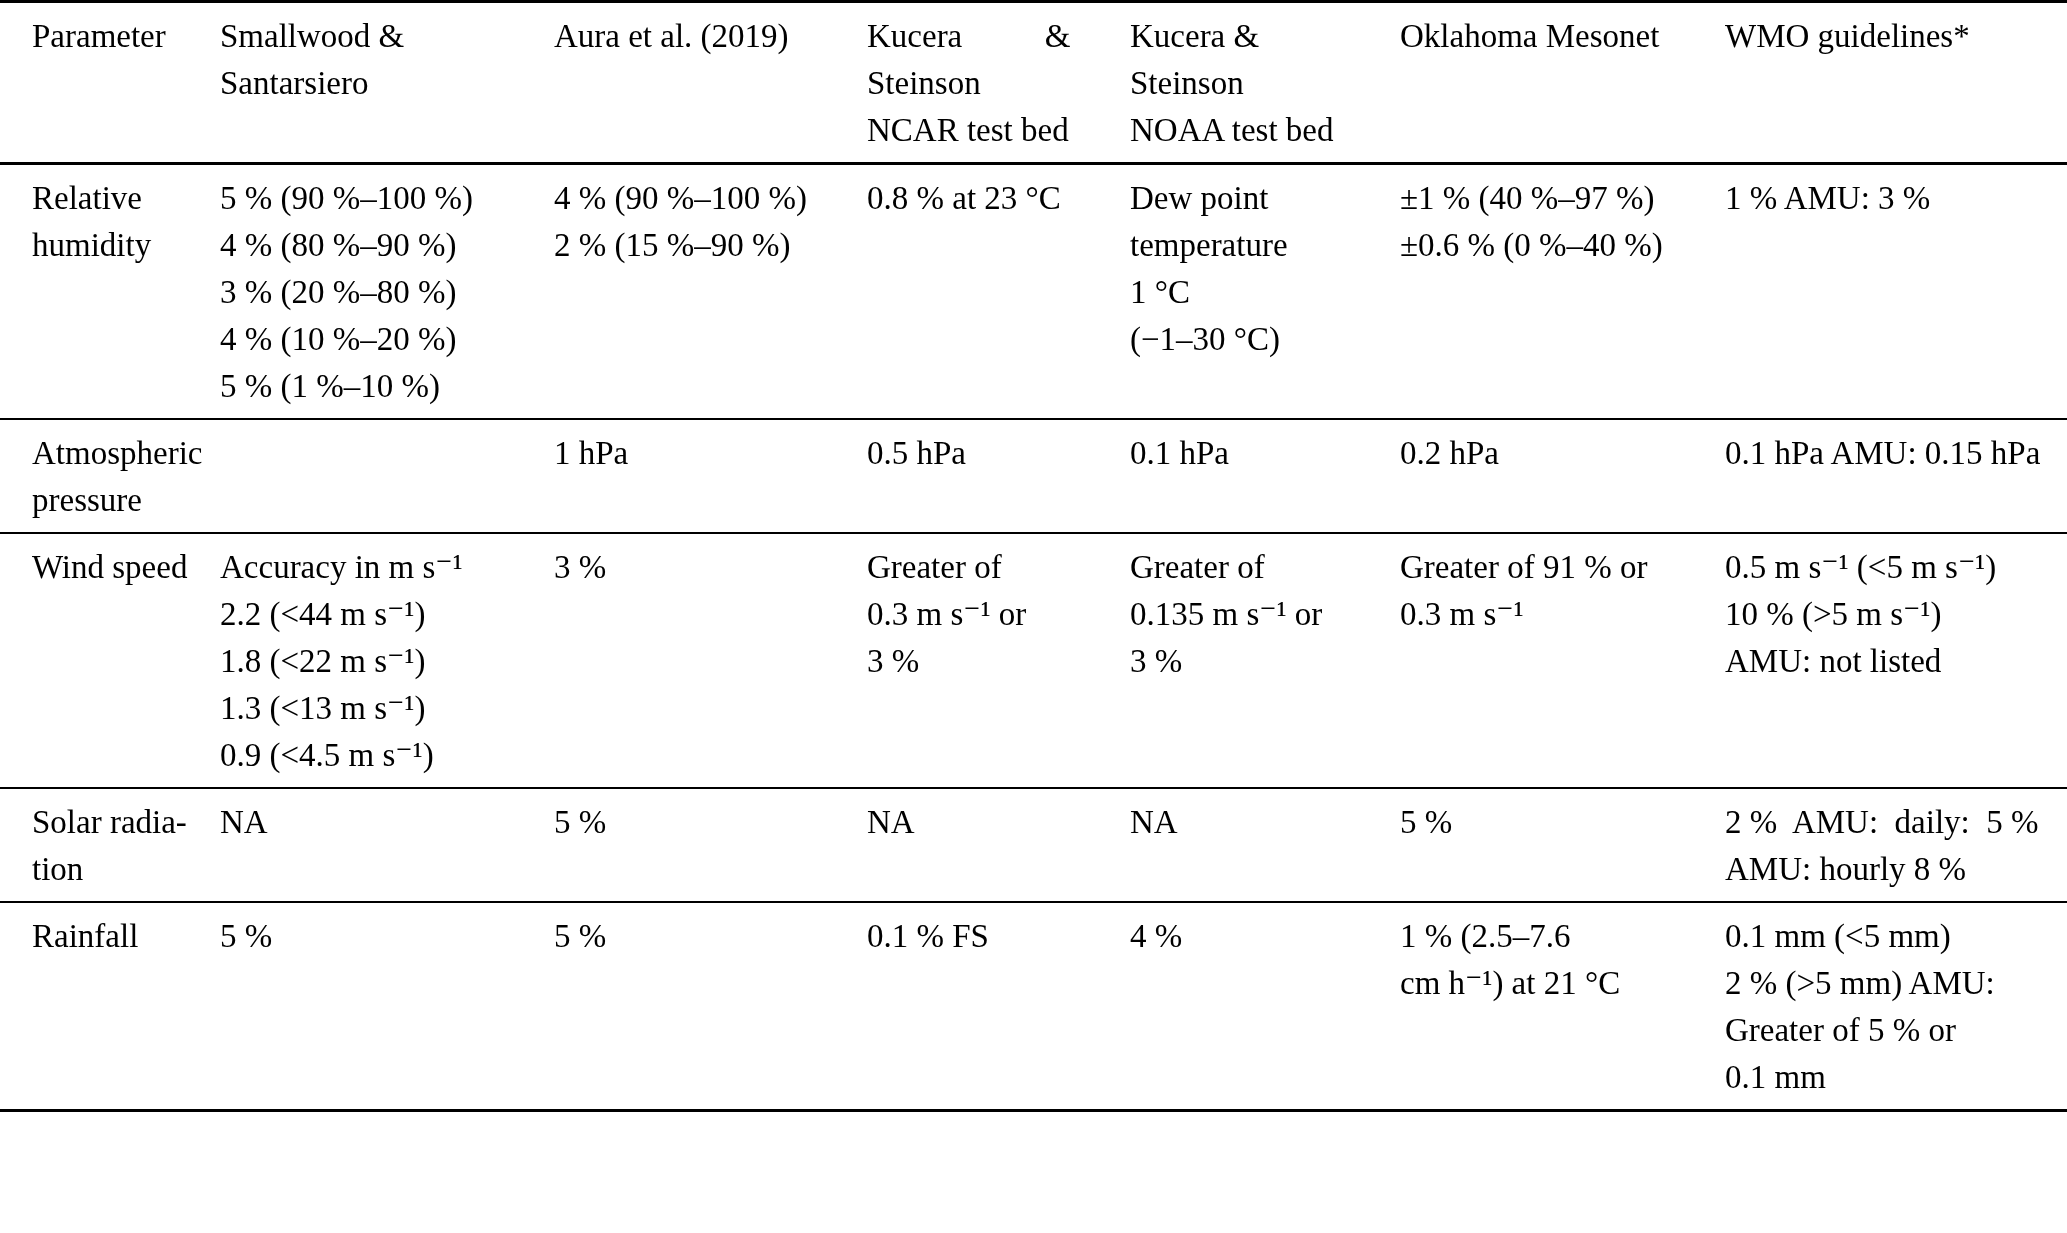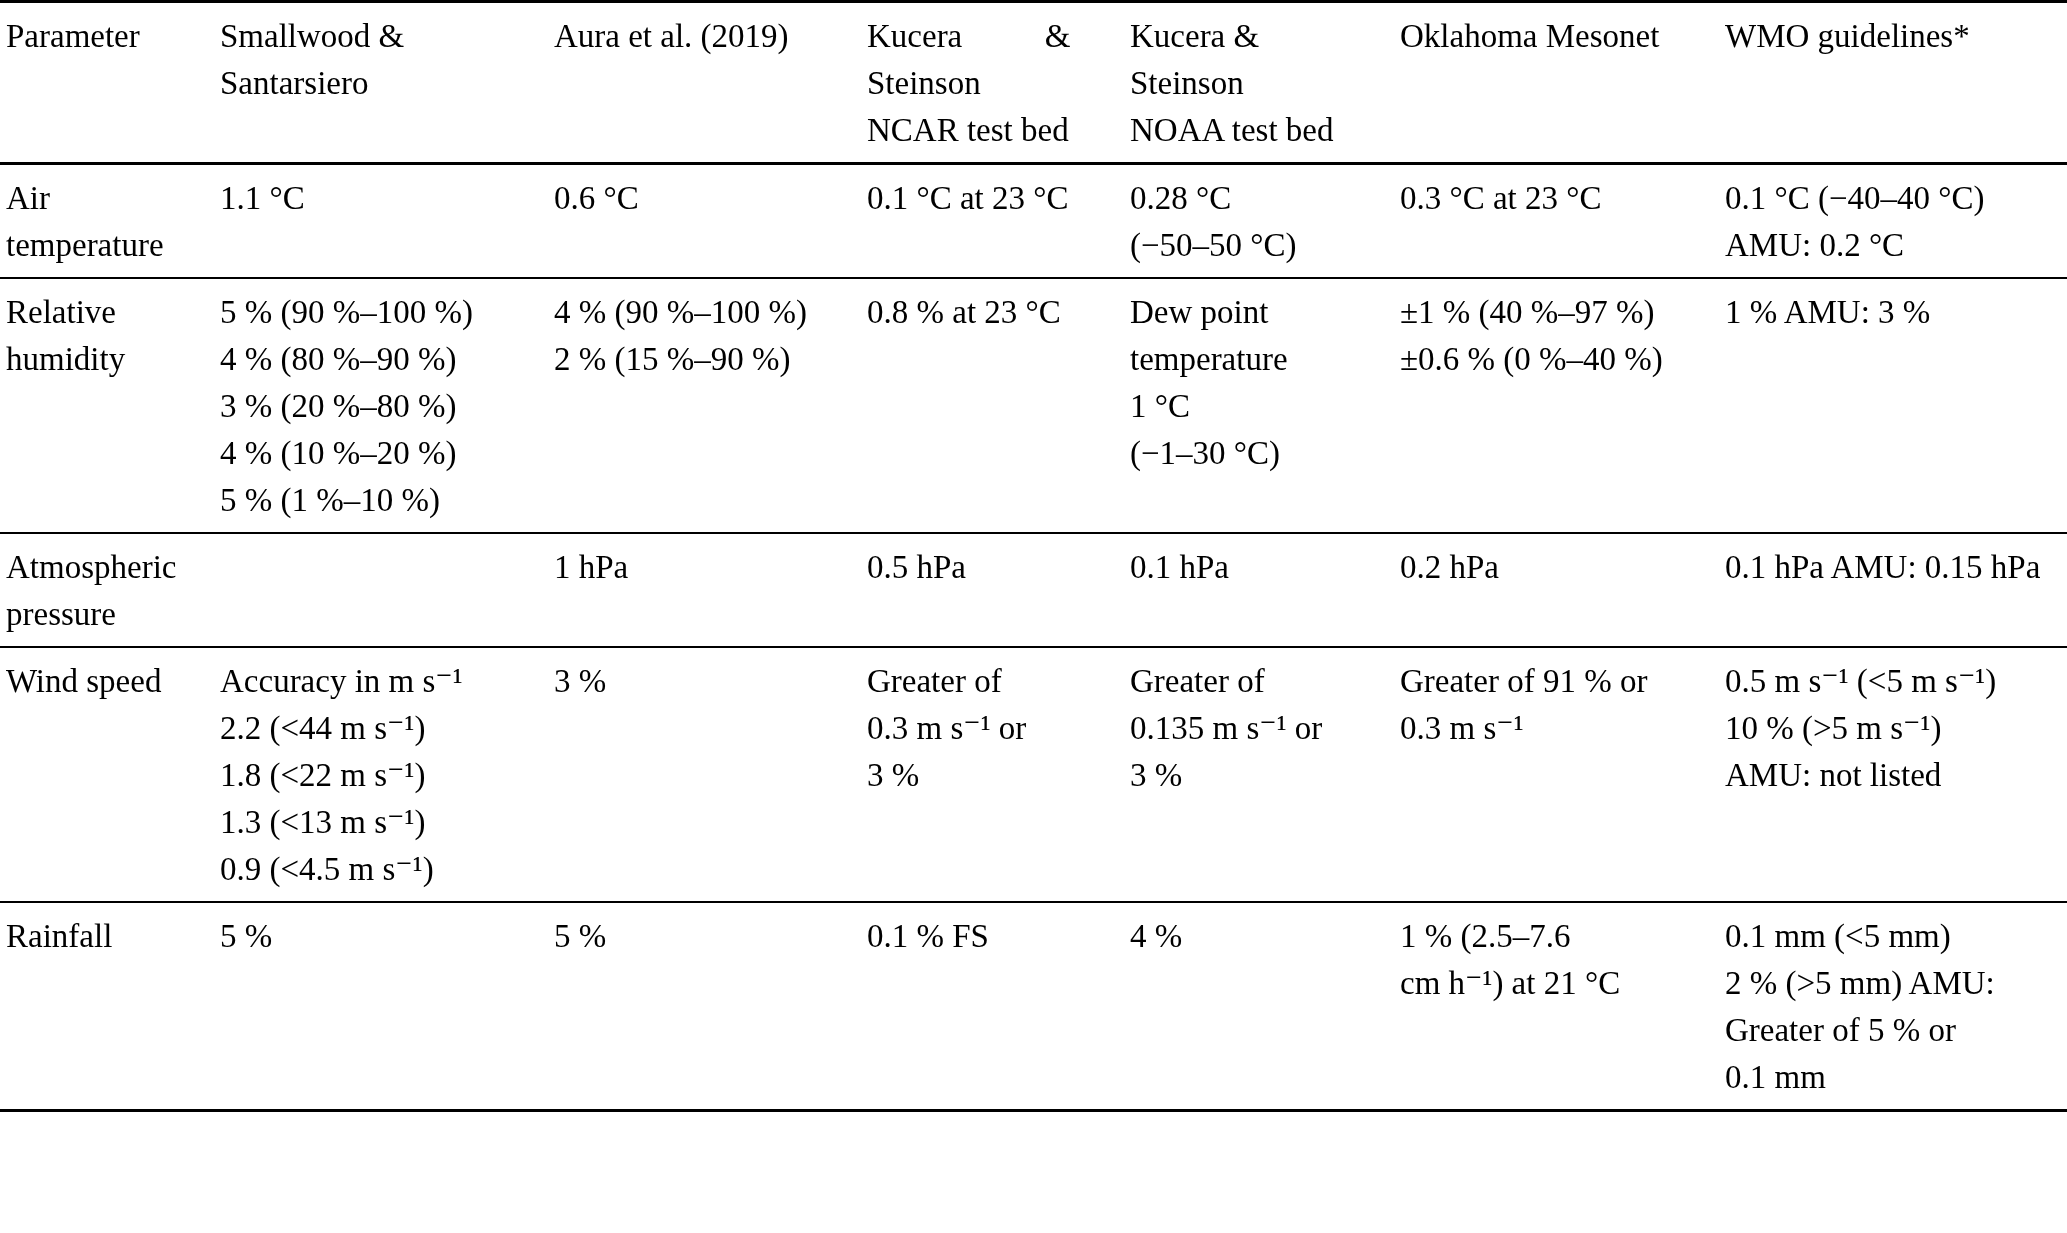--- a/index.html
+++ b/index.html
@@ -35,21 +35,21 @@
   }
   th, td {
     box-sizing: border-box;
     vertical-align: top;
     text-align: left;
     font-weight: normal;
     white-space: pre-wrap;
     padding: 10px 12px 8px 0;
   }
   th.param-col, td.param-col {
-    padding-left: 6px;
+    padding-left: 32px;
   }
   thead th { height: 145px; }
   tr.h-105 { height: 105px; }
   tr.h-233 { height: 233px; }
   tr.h-107 { height: 107px; }
   tr.h-236 { height: 236px; margin-left: 44px; }
   tr.h-110 { height: 110px; }
   tr.h-185 { height: 185px; }
 </style>
 </head>
@@ -76,32 +76,20 @@
 Steinson
 NCAR test bed</th>
         <th>Kucera &amp;
 Steinson
 NOAA test bed</th>
         <th>Oklahoma Mesonet</th>
         <th>WMO guidelines*</th>
       </tr>
     </thead>
     <tbody>
-      <tr class="h-105">
-        <td class="param-col">Air
-temperature</td>
-        <td>1.1 °C</td>
-        <td>0.6 °C</td>
-        <td>0.1 °C at 23 °C</td>
-        <td>0.28 °C
-(−50–50 °C)</td>
-        <td>0.3 °C at 23 °C</td>
-        <td>0.1 °C (−40–40 °C)
-AMU: 0.2 °C</td>
-      </tr>
       <tr class="h-233">
         <td class="param-col">Relative
 humidity</td>
         <td>5 % (90 %–100 %)
 4 % (80 %–90 %)
 3 % (20 %–80 %)
 4 % (10 %–20 %)
 5 % (1 %–10 %)</td>
         <td>4 % (90 %–100 %)
 2 % (15 %–90 %)</td>
@@ -137,20 +125,31 @@
 3 %</td>
         <td>Greater of
 0.135 m s⁻¹ or
 3 %</td>
         <td>Greater of 91 % or
 0.3 m s⁻¹</td>
         <td>0.5 m s⁻¹ (&lt;5 m s⁻¹)
 10 % (&gt;5 m s⁻¹)
 AMU: not listed</td>
       </tr>
+      <tr class="h-110">
+        <td class="param-col">Solar radia-
+tion</td>
+        <td>NA</td>
+        <td>5 %</td>
+        <td>NA</td>
+        <td>NA</td>
+        <td>5 %</td>
+        <td>2 %  AMU:  daily:  5 %
+AMU: hourly 8 %</td>
+      </tr>
       <tr class="h-185">
         <td class="param-col">Rainfall</td>
         <td>5 %</td>
         <td>5 %</td>
         <td>0.1 % FS</td>
         <td>4 %</td>
         <td>1 % (2.5–7.6
 cm h⁻¹) at 21 °C</td>
         <td>0.1 mm (&lt;5 mm)
 2 % (&gt;5 mm) AMU:

